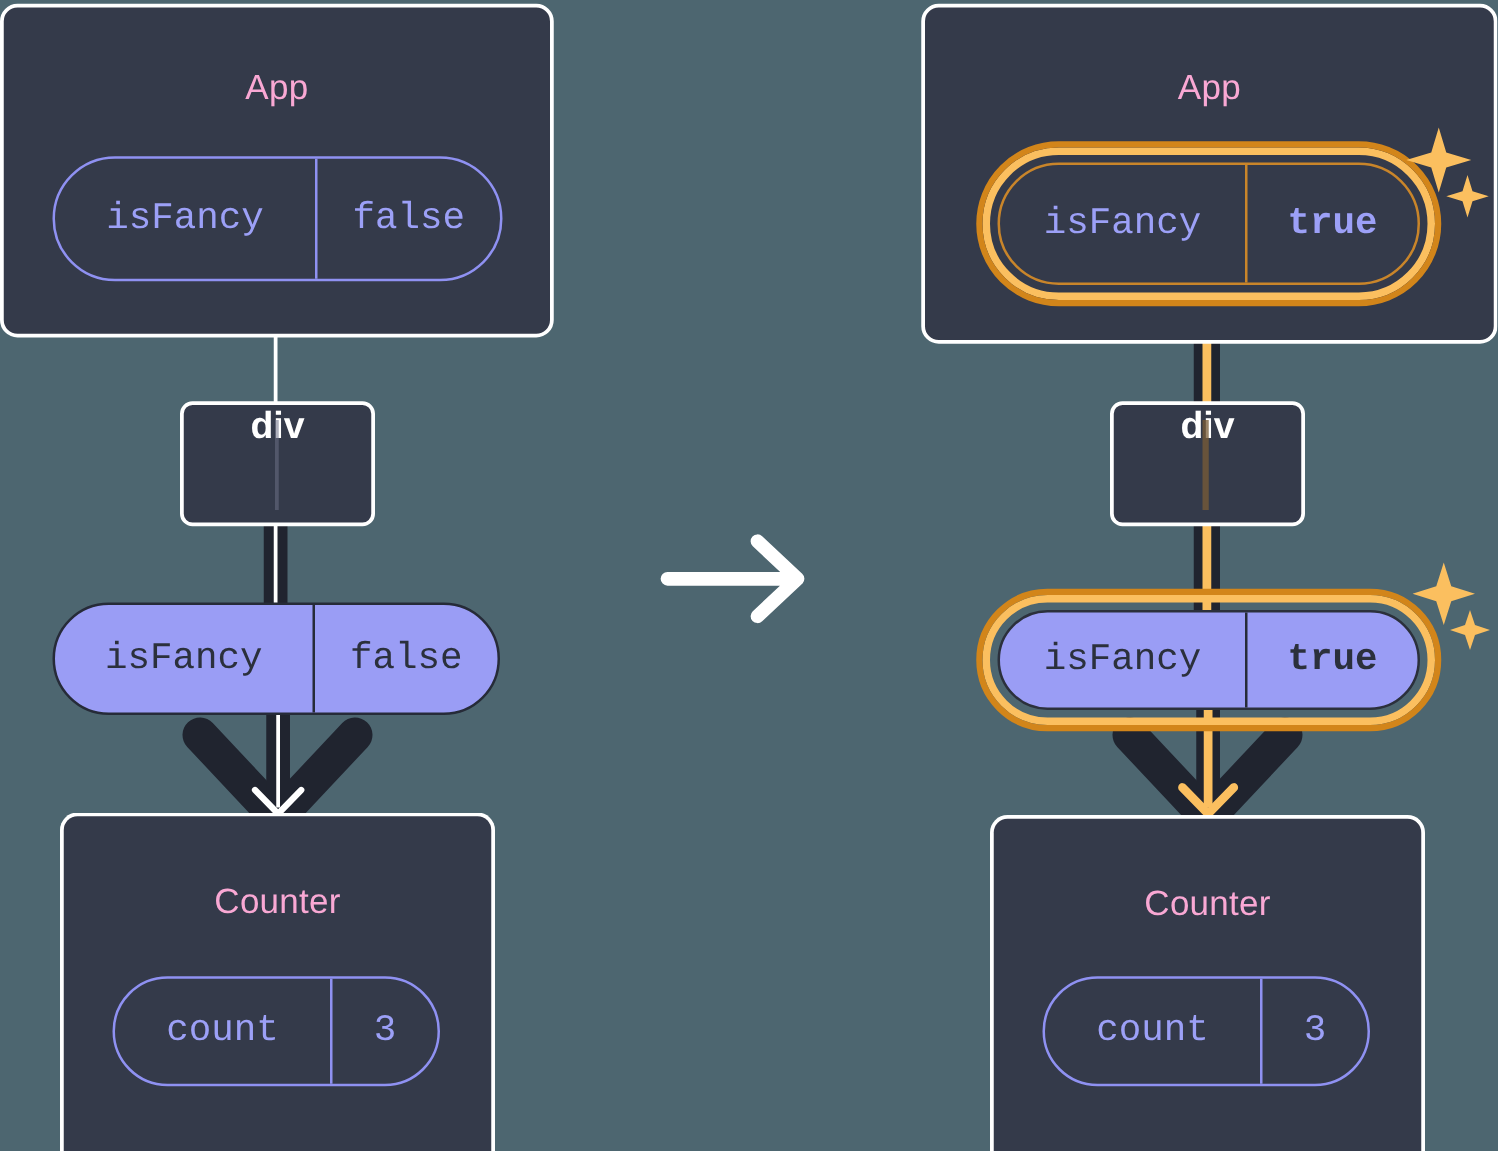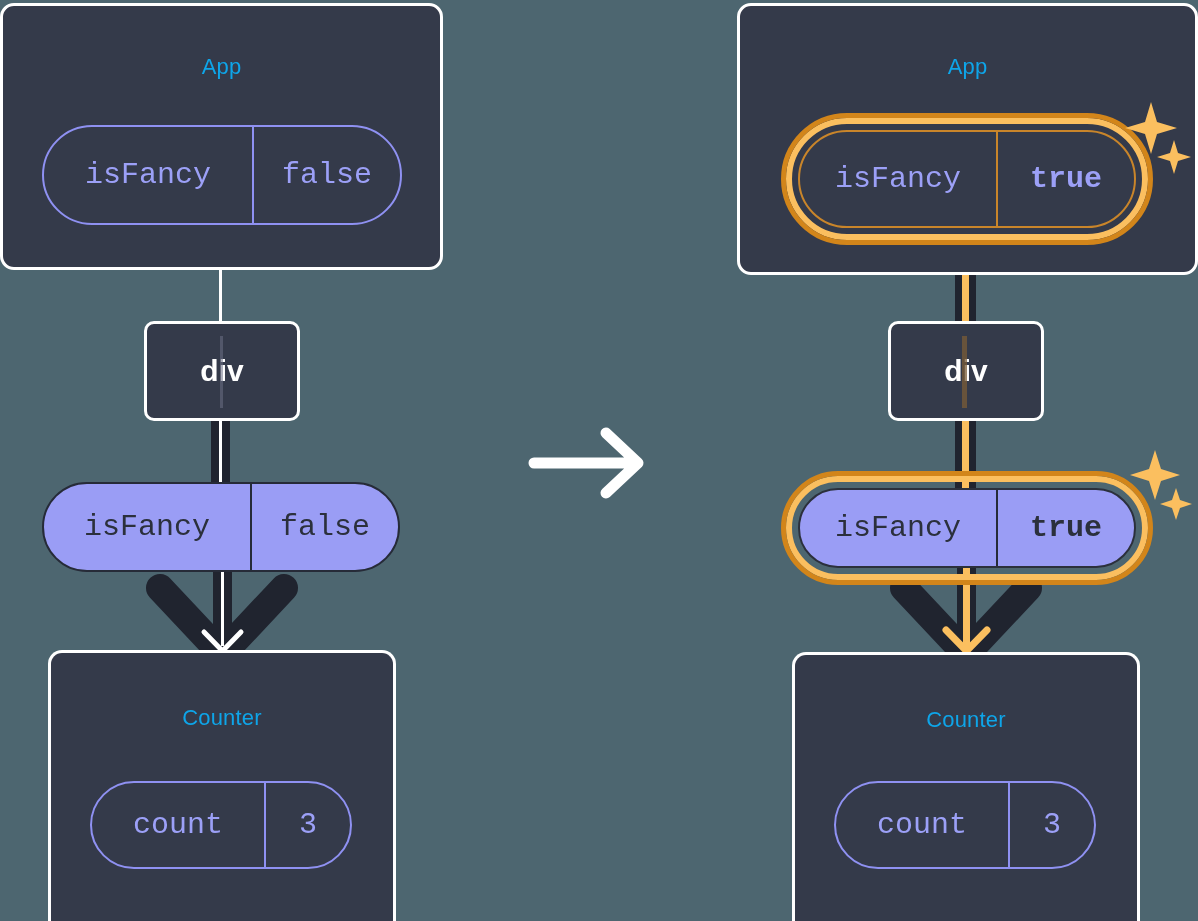--- a/index.html
+++ b/index.html
@@ -18,32 +18,32 @@
     background:#343a4a;
     border:3px solid #ffffff;
     border-radius:14px;
     box-sizing:border-box;
     z-index:5;
   }
   .node-title{
     position:absolute;
     left:0;right:0;
     text-align:center;
-    color:#0ea5e9;
-    font-size:22px;
+    color:#f9a8d4;
+    font-size:28px;
     font-weight:400;
     letter-spacing:.2px;
   }
   .divbox{
     position:absolute;
     background:#343a4a;
     border:3px solid #ffffff;
     border-radius:10px;
     box-sizing:border-box;
-    display:flex;align-items:center;justify-content:center;
+    display:flex;justify-content:center;
     color:#fff;font-size:30px;font-weight:700;
     z-index:6;
   }
 
   
   .pill{
     position:absolute;
     box-sizing:border-box;
     display:flex;
     align-items:stretch;

